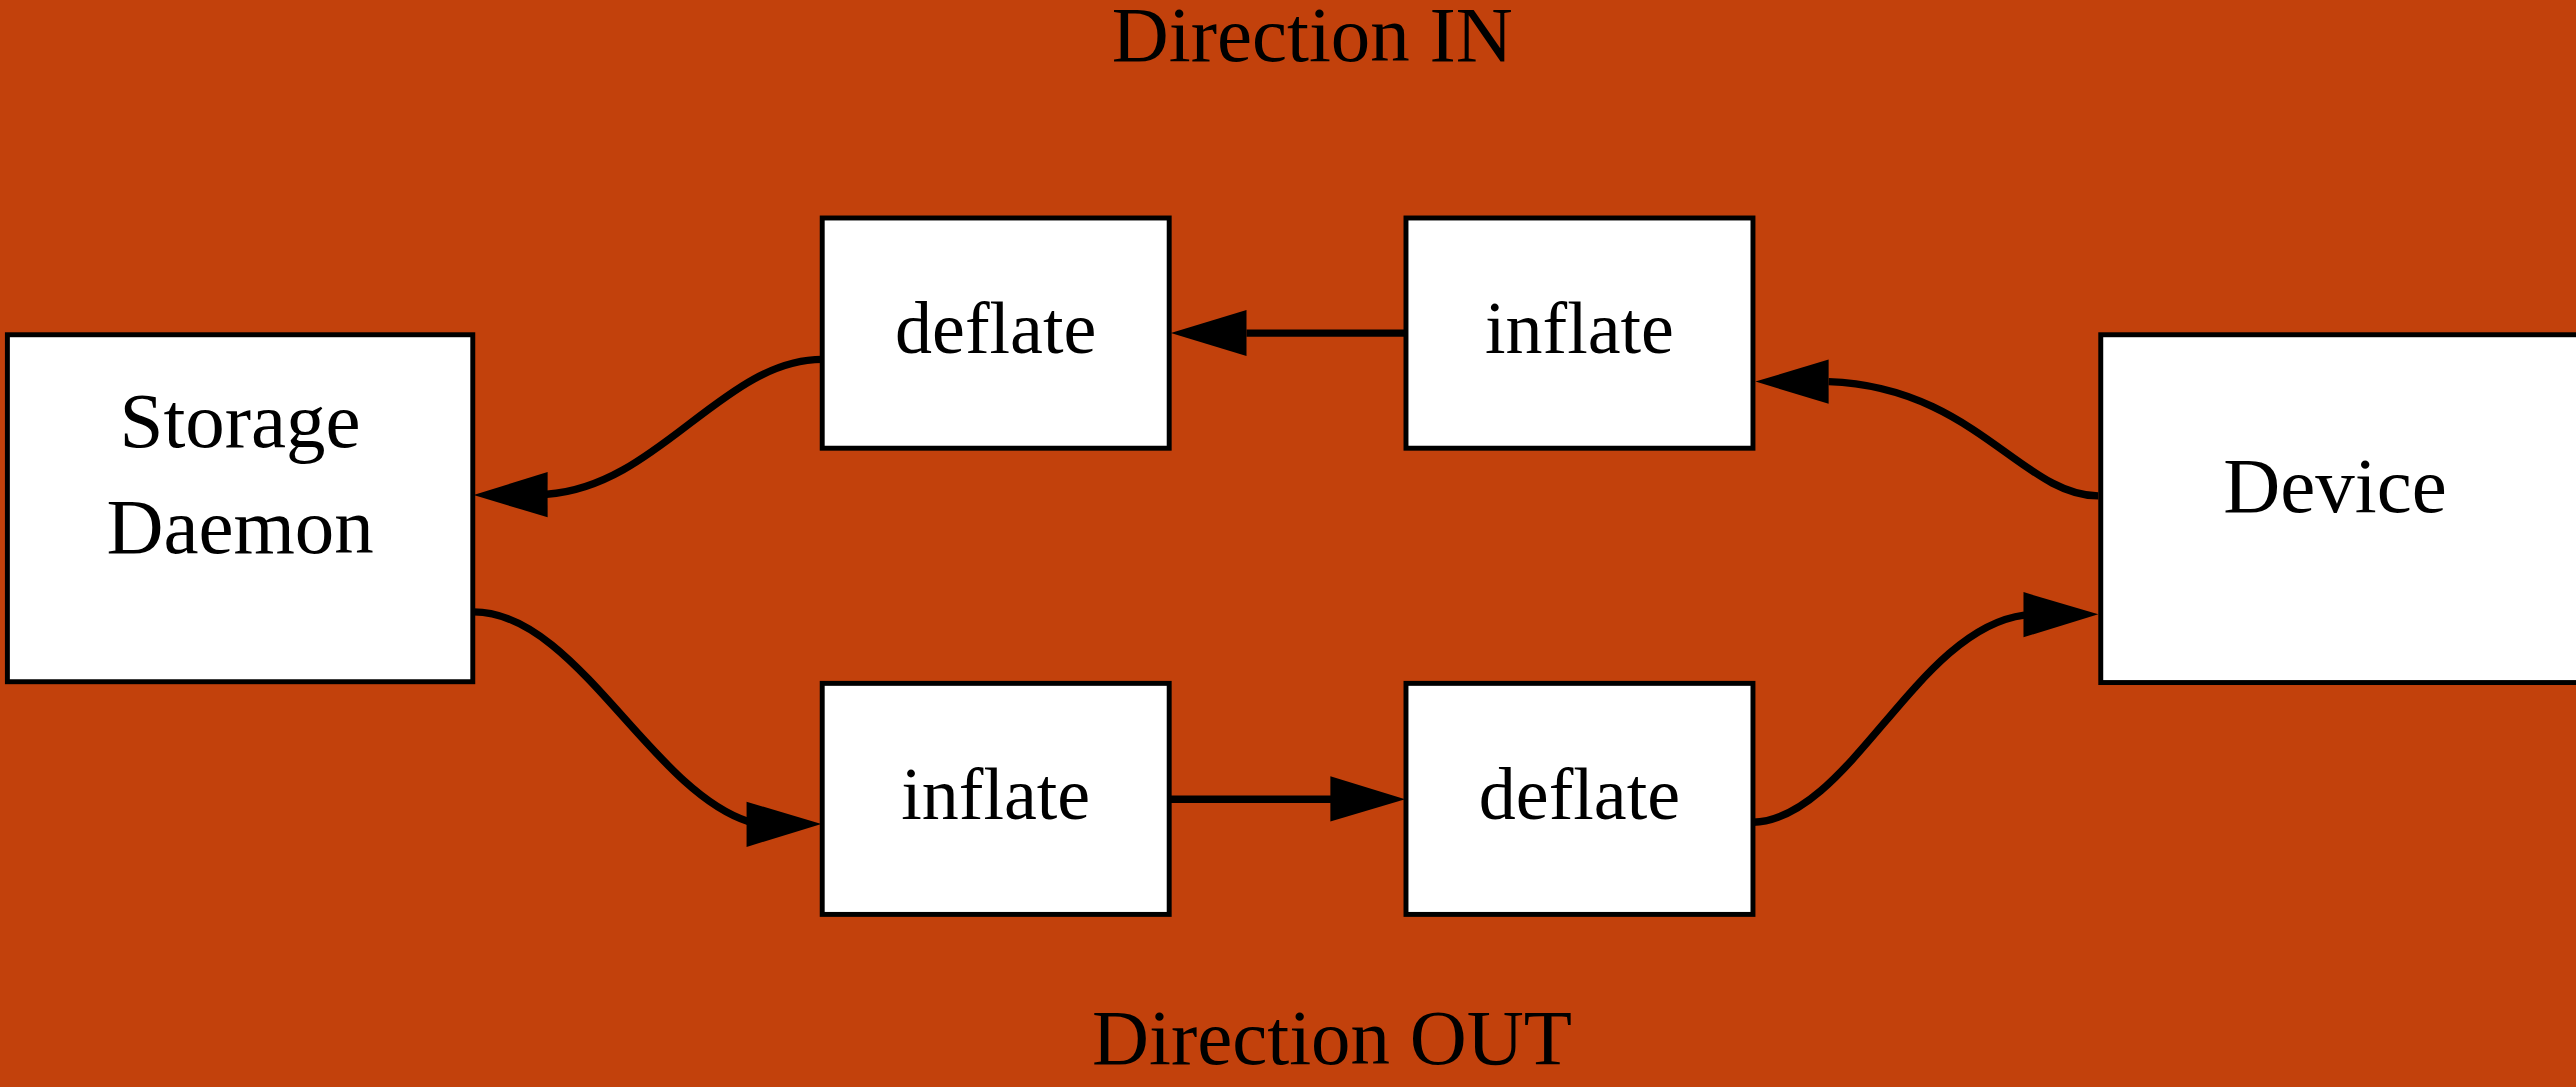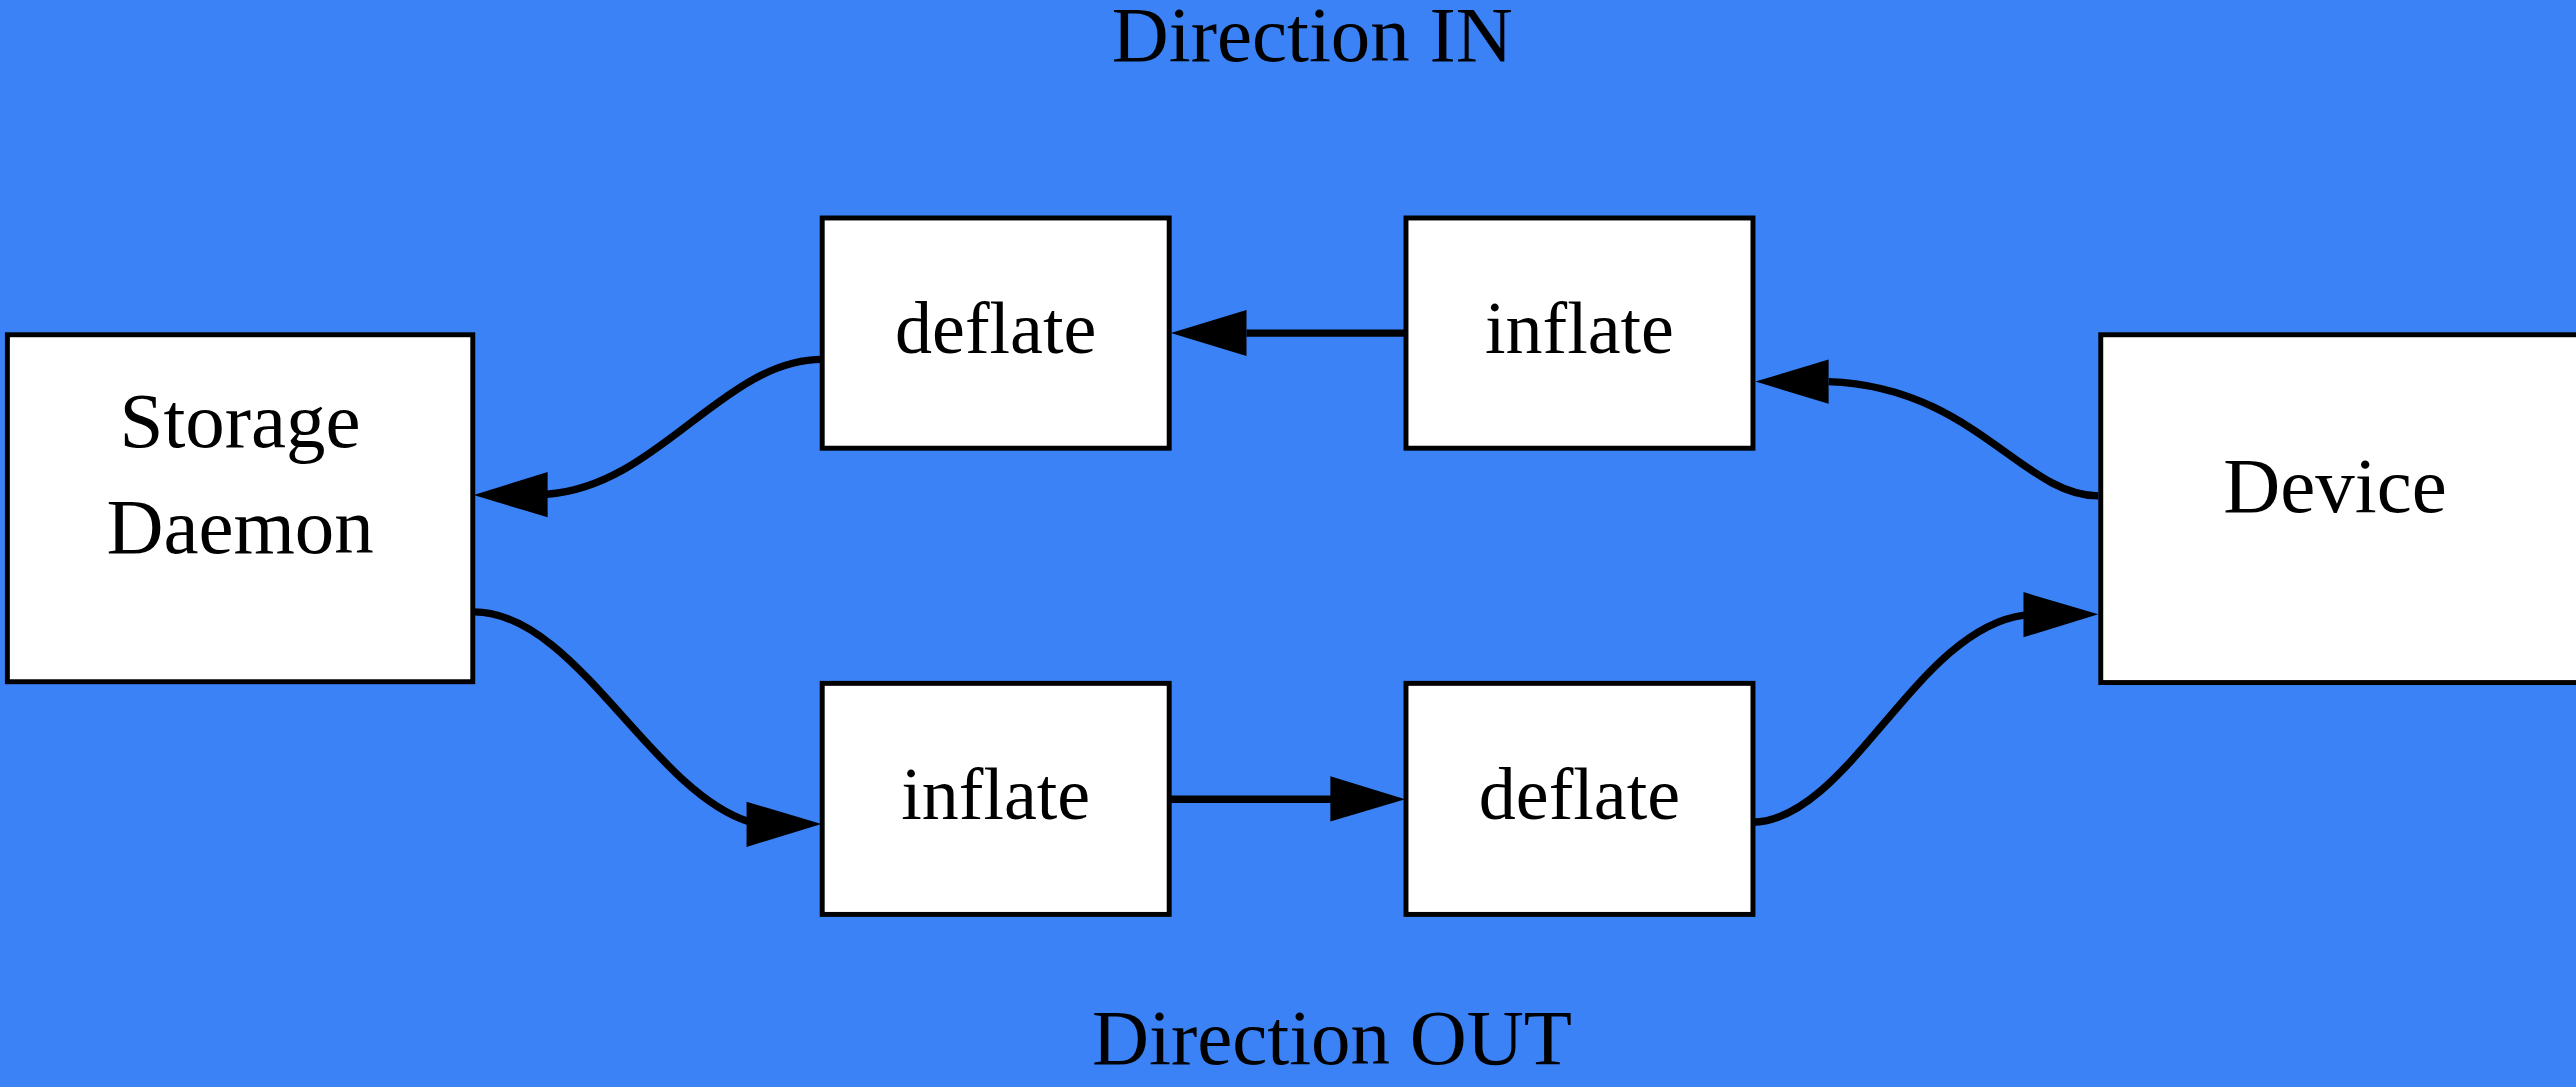--- a/index.html
+++ b/index.html
@@ -12,21 +12,21 @@
     width: 2576px;
     height: 1088px;
     overflow: hidden;
     font-family: "Liberation Serif", "DejaVu Serif", serif;
     color: #000000;
   }
   #diagram-root {
     position: relative;
     width: 2576px;
     height: 1088px;
-    background: #3b82f6;
+    background: #c2410c;
   }
   svg#diagram-canvas {
     position: absolute;
     top: 0;
     left: 0;
     width: 2576px;
     height: 1088px;
     display: block;
   }
   .node-box {

